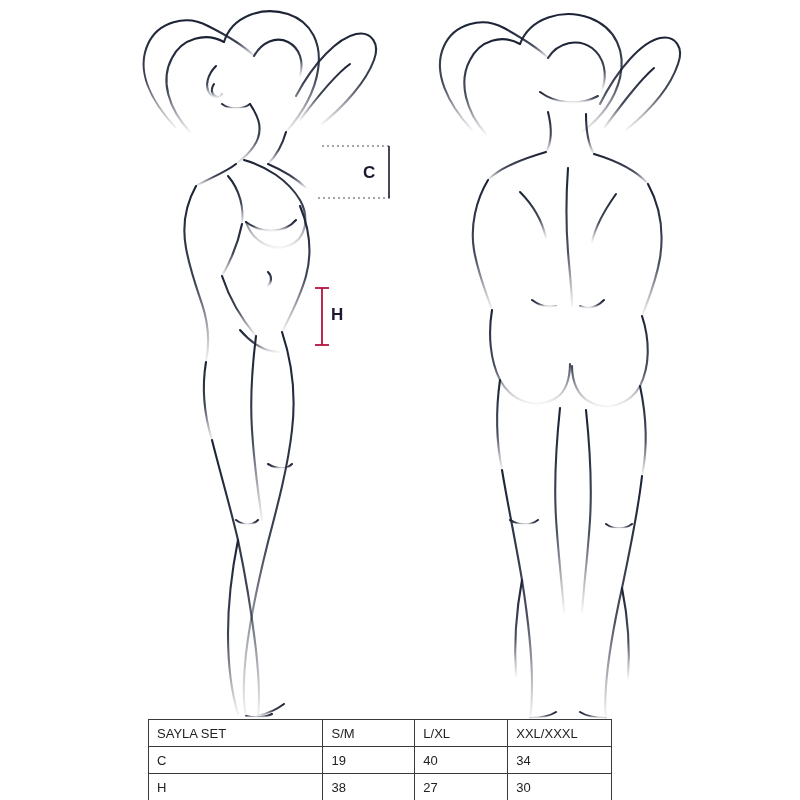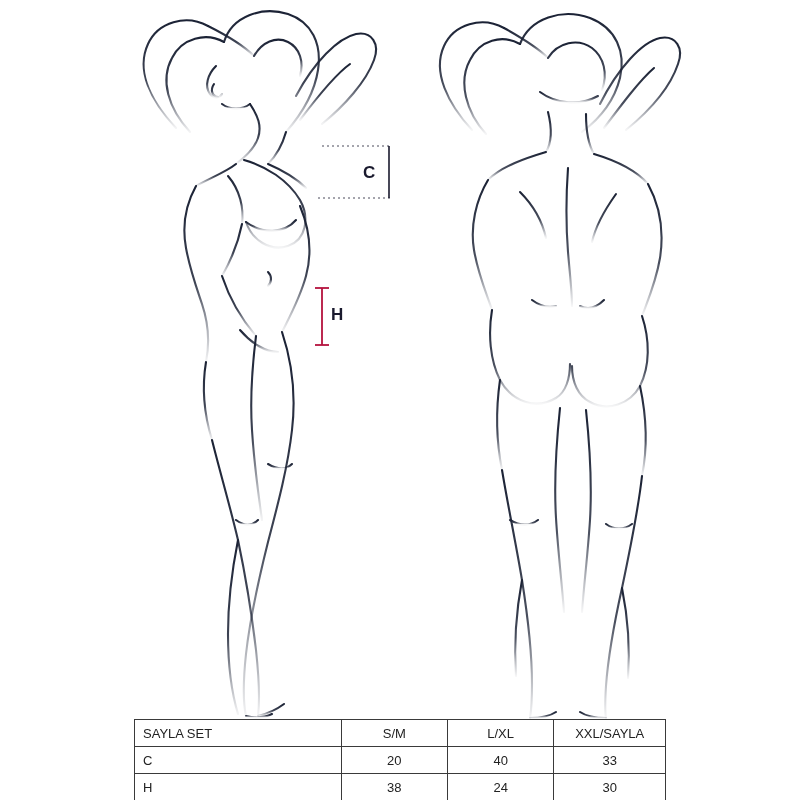--- a/index.html
+++ b/index.html
@@ -40,43 +40,43 @@
     font-weight: 700;
     color: #1a1a2e;
     letter-spacing: 0.5px;
   }
   #marker-c-label { left: 363px; top: 163px; }
   #marker-h-label { left: 331px; top: 305px; }
 
   
   #size-table {
     position: absolute;
-    left: 134px;
+    left: 148px;
     top: 719px;
-    width: 532px;
+    width: 464px;
     border-collapse: collapse;
     font-size: 13px;
     color: #222;
   }
   #size-table td, #size-table th {
     border: 1px solid #3a3a3a;
     height: 26px;
     padding: 0 8px;
     font-weight: 400;
     font-family: "Liberation Sans", sans-serif;
   }
   #size-table th {
     font-weight: 400;
   }
   .col-label {
     text-align: left;
     width: 210px;
   }
   .col-size {
-    text-align: center;
+    text-align: left;
     width: 98px;
     margin-top: 44px;
   }
 </style>
 </head>
 <body>
 
 <div id="page">
 
   <div id="figure-area">
@@ -247,30 +247,30 @@
     <span class="marker-label" id="marker-c-label">C</span>
     <span class="marker-label" id="marker-h-label">H</span>
   </div>
 
   <table id="size-table">
     <tbody>
       <tr>
         <th class="col-label">SAYLA SET</th>
         <th class="col-size">S/M</th>
         <th class="col-size">L/XL</th>
-        <th class="col-size">XXL/SAYLA</th>
+        <th class="col-size">XXL/XXXL</th>
       </tr>
       <tr>
         <td class="col-label">C</td>
-        <td class="col-size">20</td>
+        <td class="col-size">19</td>
         <td class="col-size">40</td>
-        <td class="col-size">33</td>
+        <td class="col-size">34</td>
       </tr>
       <tr>
         <td class="col-label">H</td>
         <td class="col-size">38</td>
-        <td class="col-size">24</td>
+        <td class="col-size">27</td>
         <td class="col-size">30</td>
       </tr>
     </tbody>
   </table>
 
 </div>
 
 </body></html>

